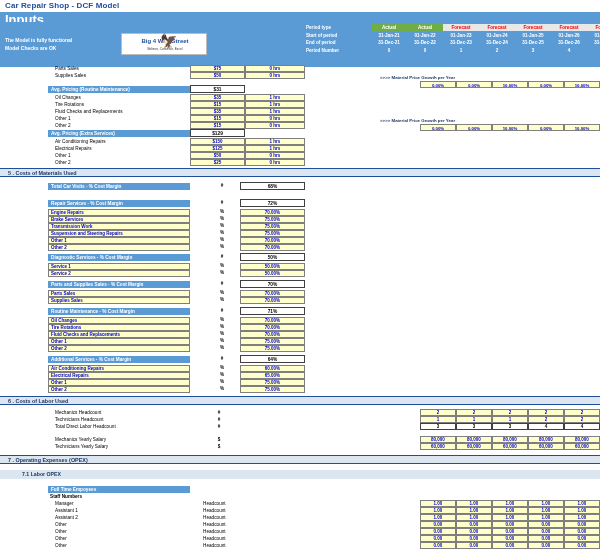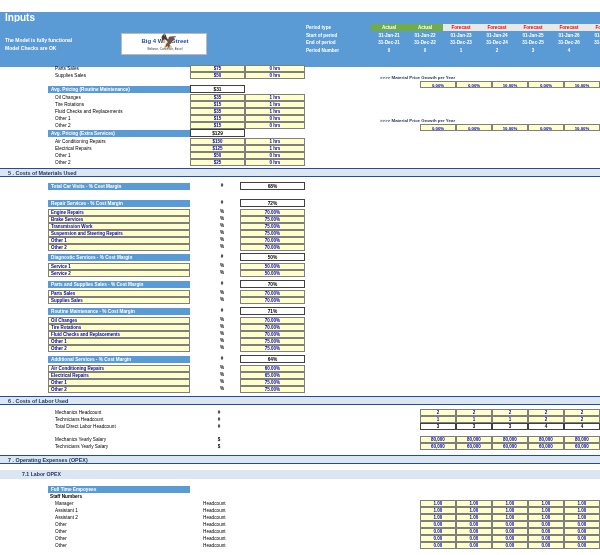--- a/index.html
+++ b/index.html
@@ -24,21 +24,21 @@
     position:absolute; left:5px; top:1px;
     font-size:8px; font-weight:bold; color:#1f4e9c;
     letter-spacing:0.1px;
   }
   .blue-band {
     position:absolute; left:0; top:12px; width:600px; height:10px;
     background:#5b9bd5;
   }
   .blue-band .lbl {
     position:absolute; left:5px; top:0px;
-    font-size:10px; font-weight:bold; color:#ffffff;
+    font-size:13px; font-weight:bold; color:#ffffff;
   }
   .blue-body {
     position:absolute; left:0; top:22px; width:300px; height:45px;
     background:#5b9bd5;
   }
   .hdr-note {
     position:absolute; left:5px; top:14px;
     font-size:5px; font-weight:bold; color:#ffffff; line-height:8px;
   }
   .blue-right {
@@ -136,20 +136,23 @@
     position:absolute; left:22px; top:1px;
     font-size:5.2px; font-weight:bold; color:#1f3864;
   }
   .labelcol { position:absolute; font-size:4.7px; color:#000000; white-space:nowrap; }
 </style>
 </head>
 <body>
 
 <div class="sheet">
 
+  <div class="title-bar">
+    <div class="title-txt">Car Repair Shop - DCF Model</div>
+  </div>
   <div class="blue-band">
     <div class="lbl">Inputs</div>
   </div>
   <div class="blue-right"></div>
   <div class="blue-body">
     <div class="hdr-note">
       <span>The Model is fully functional</span><br>
       <span>Model Checks are OK</span>
     </div>
   </div>

